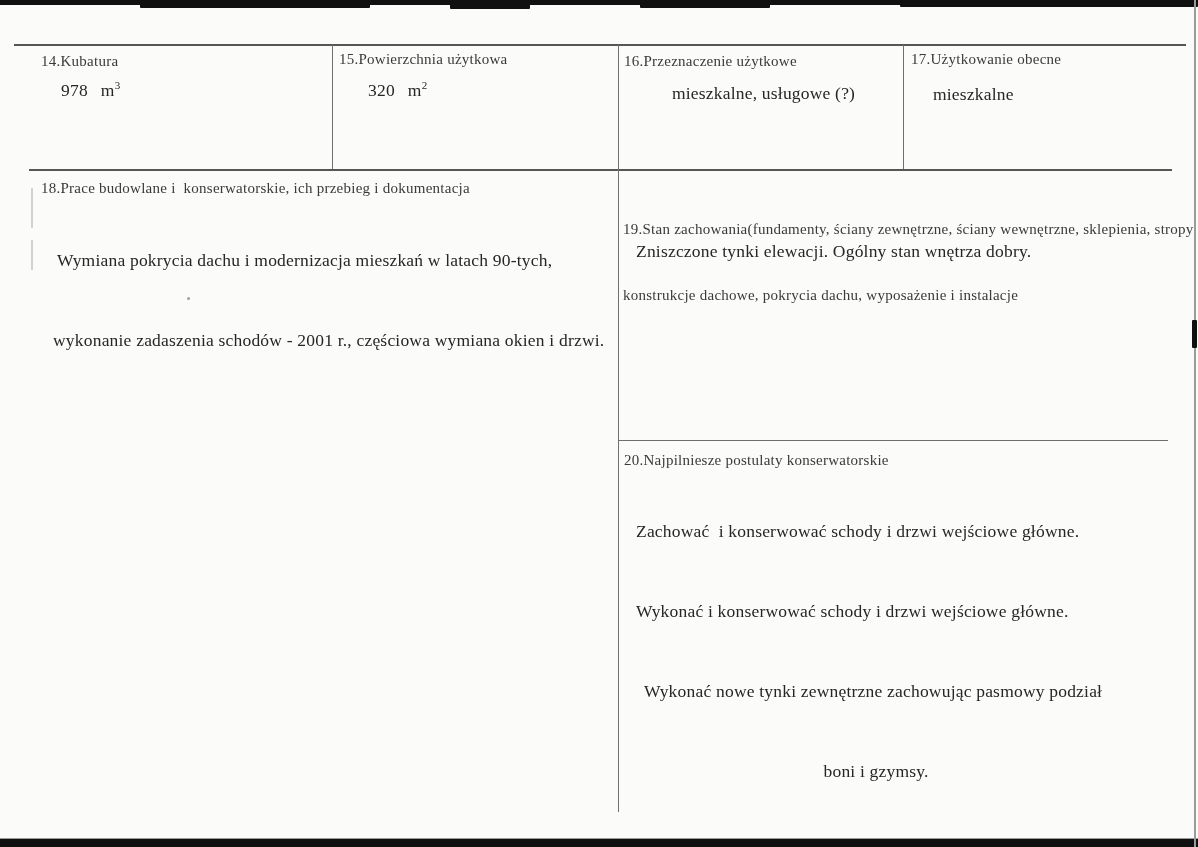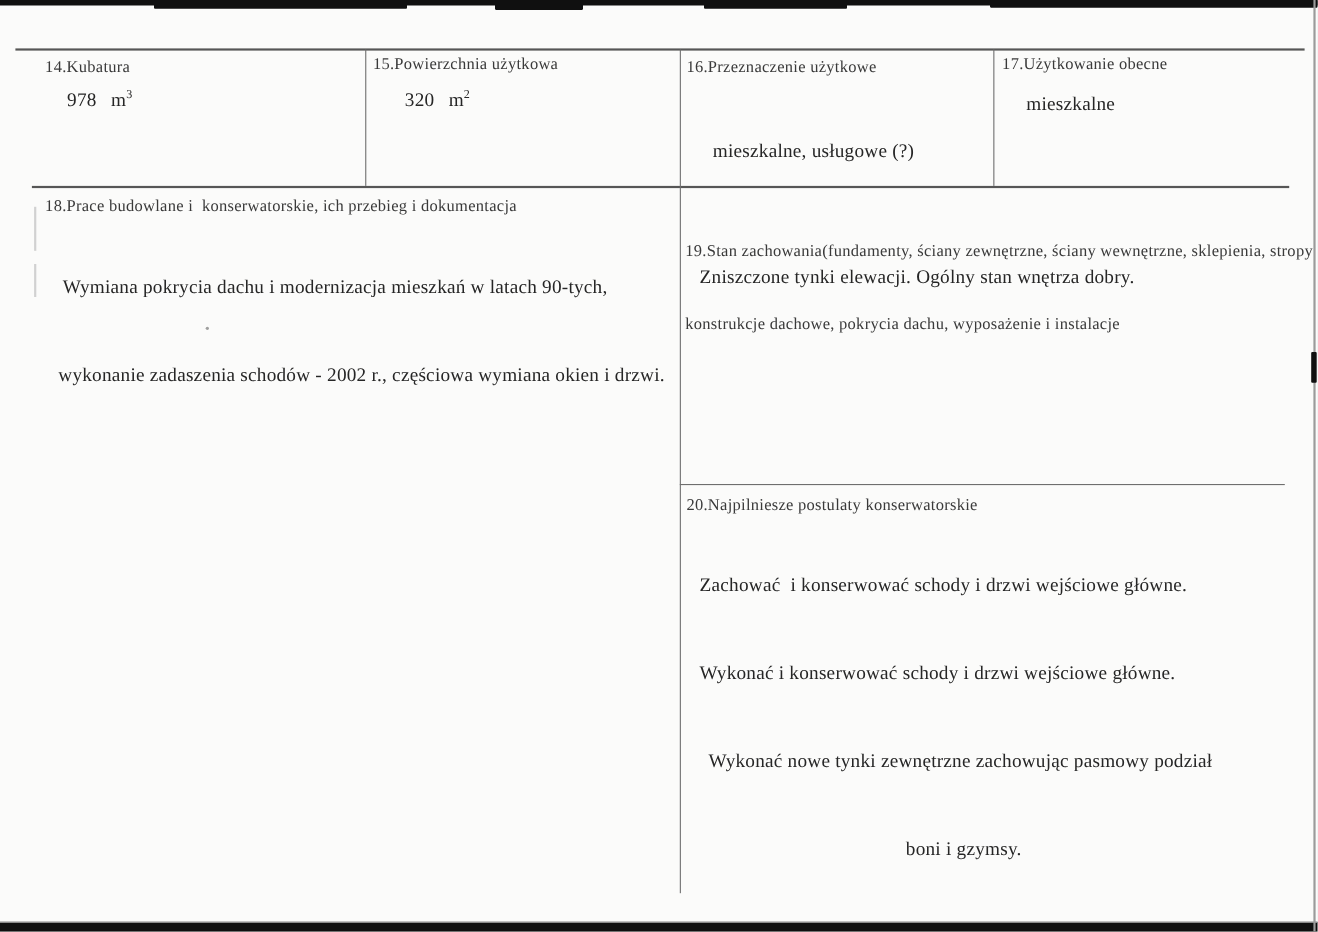--- a/index.html
+++ b/index.html
@@ -65,29 +65,29 @@
   <div class="vline" style="left:618px;top:45px;height:767px;"></div>
   <div class="vline" style="left:903px;top:45px;height:124px;"></div>
 
   <div class="label" style="left:41px;top:53px;">14.Kubatura</div>
   <div class="value" style="left:61px;top:80px;"><span>978</span><span class="unit">m</span><sup>3</sup></div>
 
   <div class="label" style="left:339px;top:51px;">15.Powierzchnia użytkowa</div>
   <div class="value" style="left:368px;top:80px;"><span>320</span><span class="unit">m</span><sup>2</sup></div>
 
   <div class="label" style="left:624px;top:53px;">16.Przeznaczenie użytkowe</div>
-  <div class="value" style="left:648px;top:83px;margin-top:44px;">mieszkalne, usługowe (?)</div>
+  <div class="value" style="left:672px;top:83px;">mieszkalne, usługowe (?)</div>
 
   <div class="label" style="left:911px;top:51px;">17.Użytkowanie obecne</div>
   <div class="value" style="left:933px;top:84px;">mieszkalne</div>
 
   <div class="label" style="left:41px;top:180px;">18.Prace budowlane i  konserwatorskie, ich przebieg i dokumentacja</div>
   <div class="value multiline lh38" style="left:53px;top:199px;">
     <div class="ind4">Wymiana pokrycia dachu i modernizacja mieszkań w latach 90-tych,</div>
-    <div>wykonanie zadaszenia schodów - 2002 r., częściowa wymiana okien i drzwi.</div>
+    <div>wykonanie zadaszenia schodów - 2001 r., częściowa wymiana okien i drzwi.</div>
   </div>
 
   <div class="label multiline lh32" style="left:623px;top:179px;">
     <div>19.Stan zachowania(fundamenty, ściany zewnętrzne, ściany wewnętrzne, sklepienia, stropy</div>
     <div>konstrukcje dachowe, pokrycia dachu, wyposażenie i instalacje</div>
   </div>
   <div class="value" style="left:636px;top:241px;">Zniszczone tynki elewacji. Ogólny stan wnętrza dobry.</div>
 
   <div class="label" style="left:624px;top:452px;">20.Najpilniesze postulaty konserwatorskie</div>
   <div class="value multiline lh38" style="left:636px;top:470px;">

